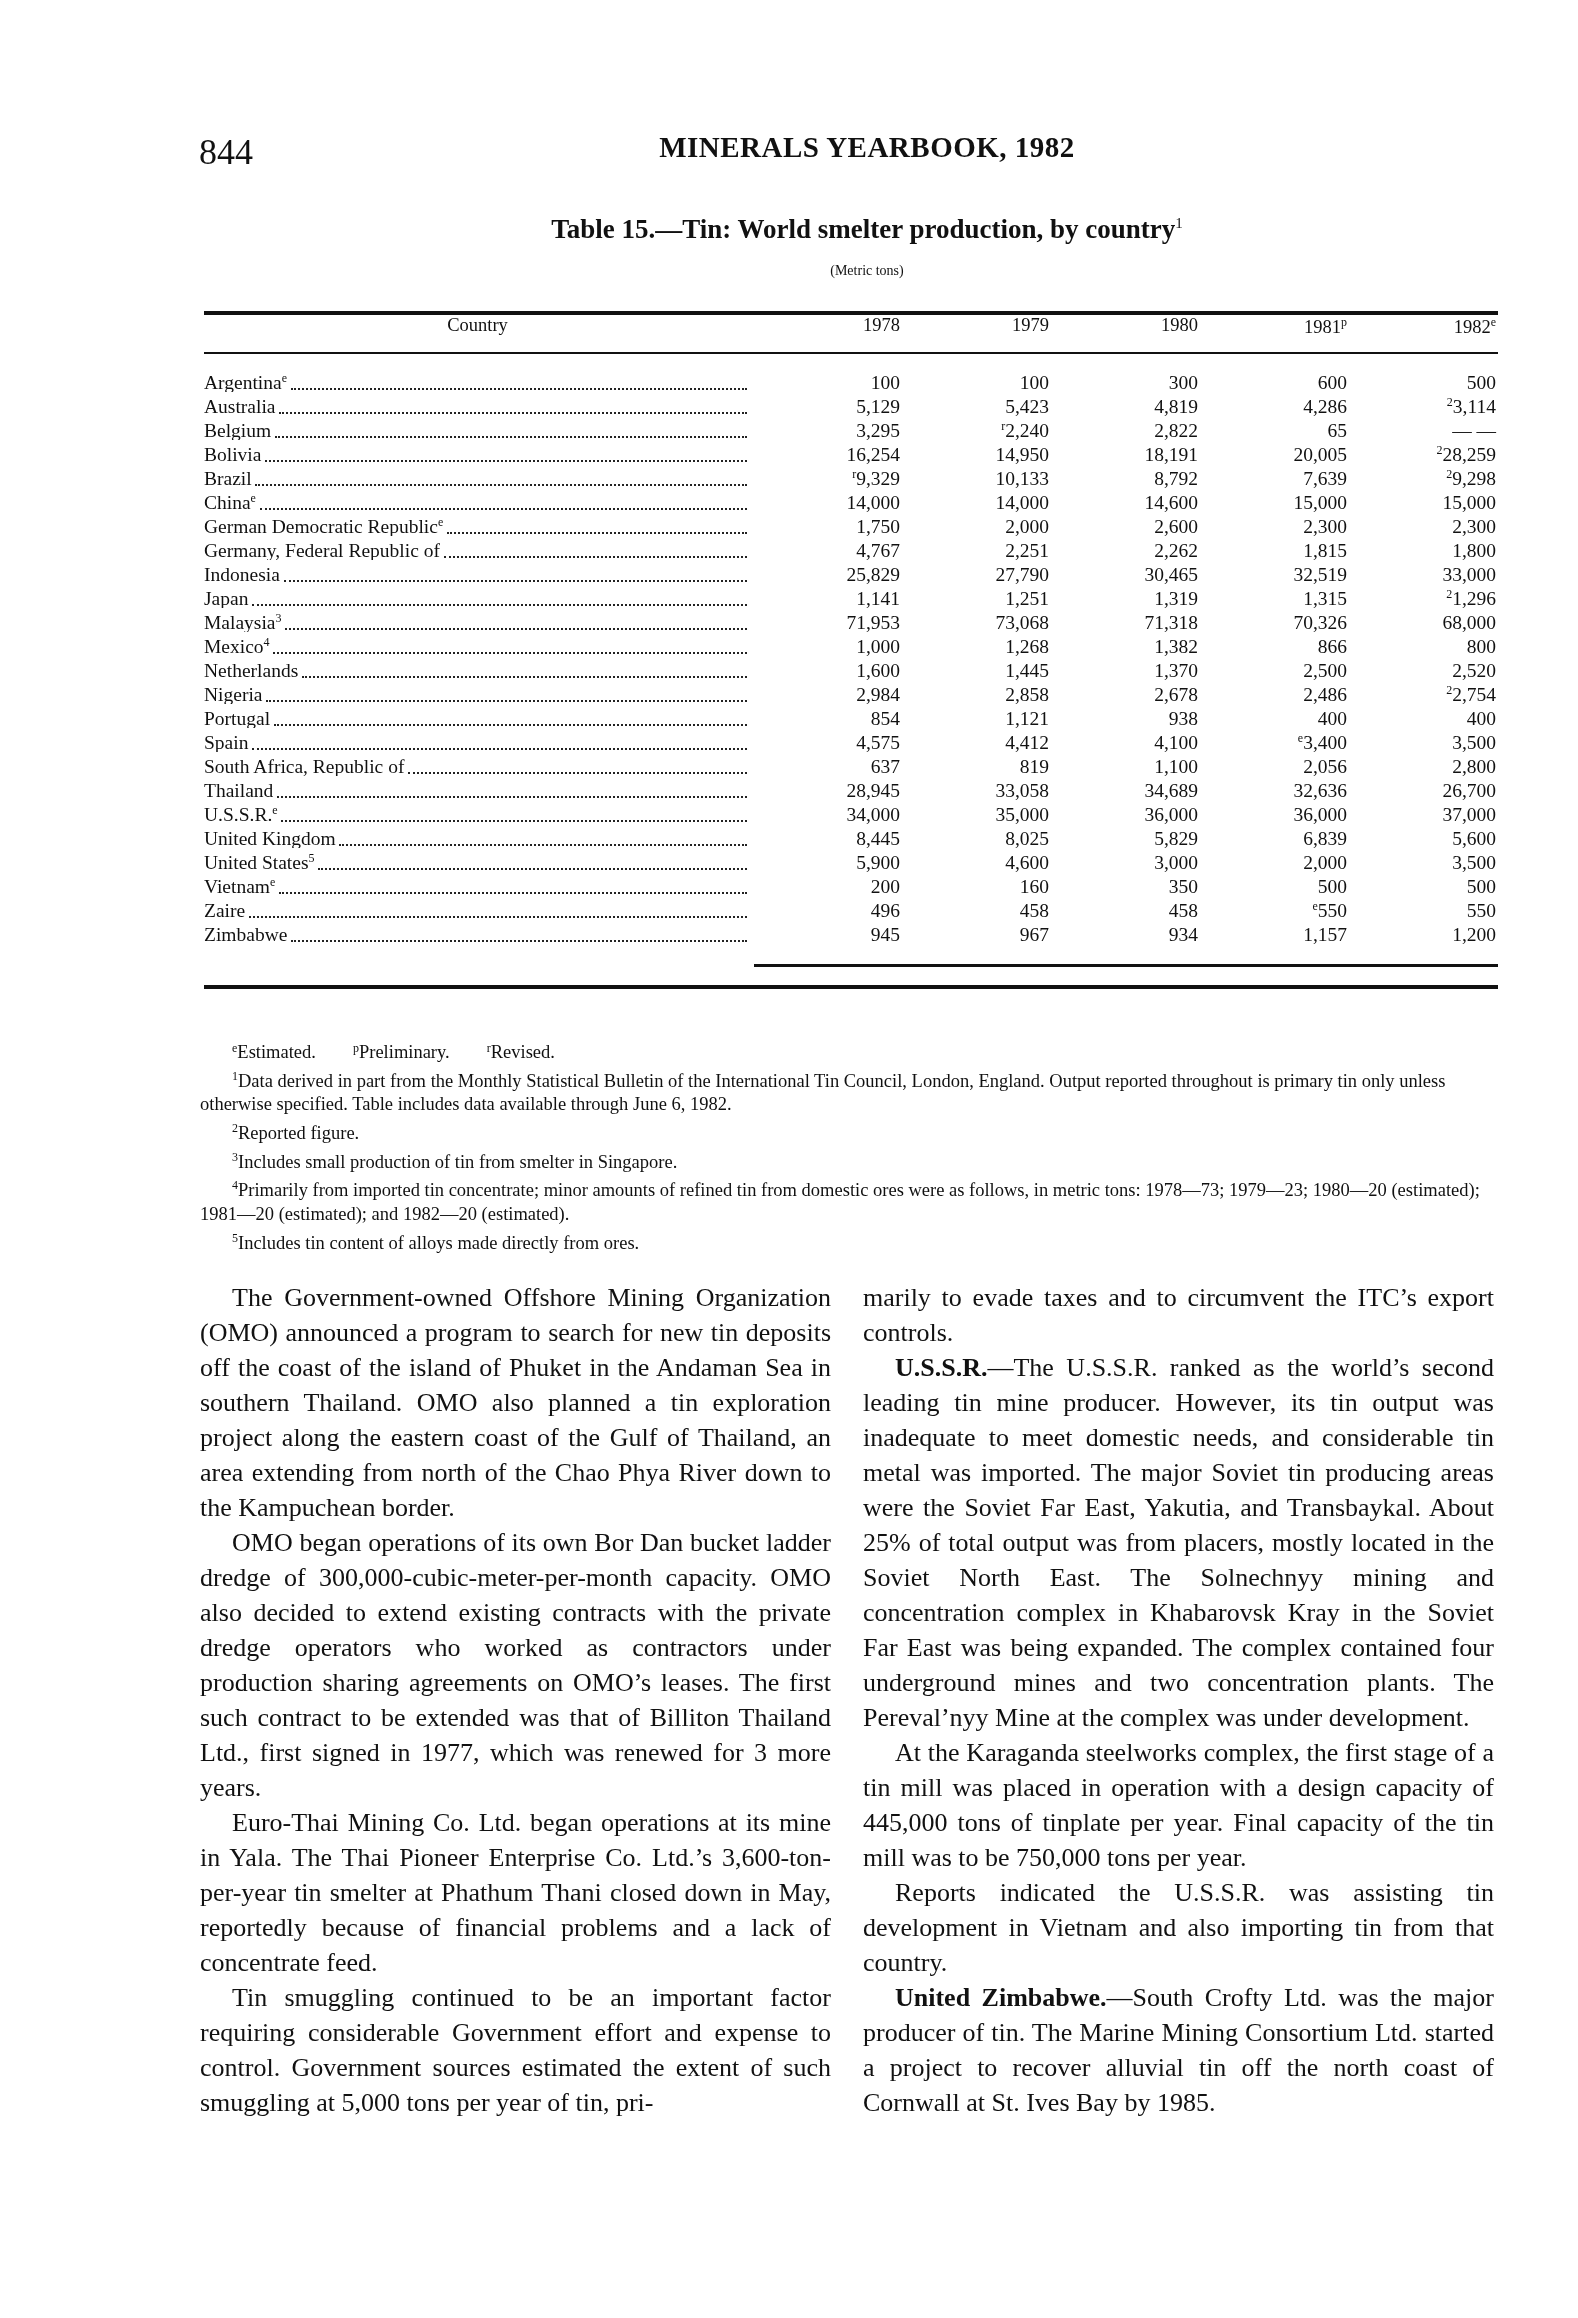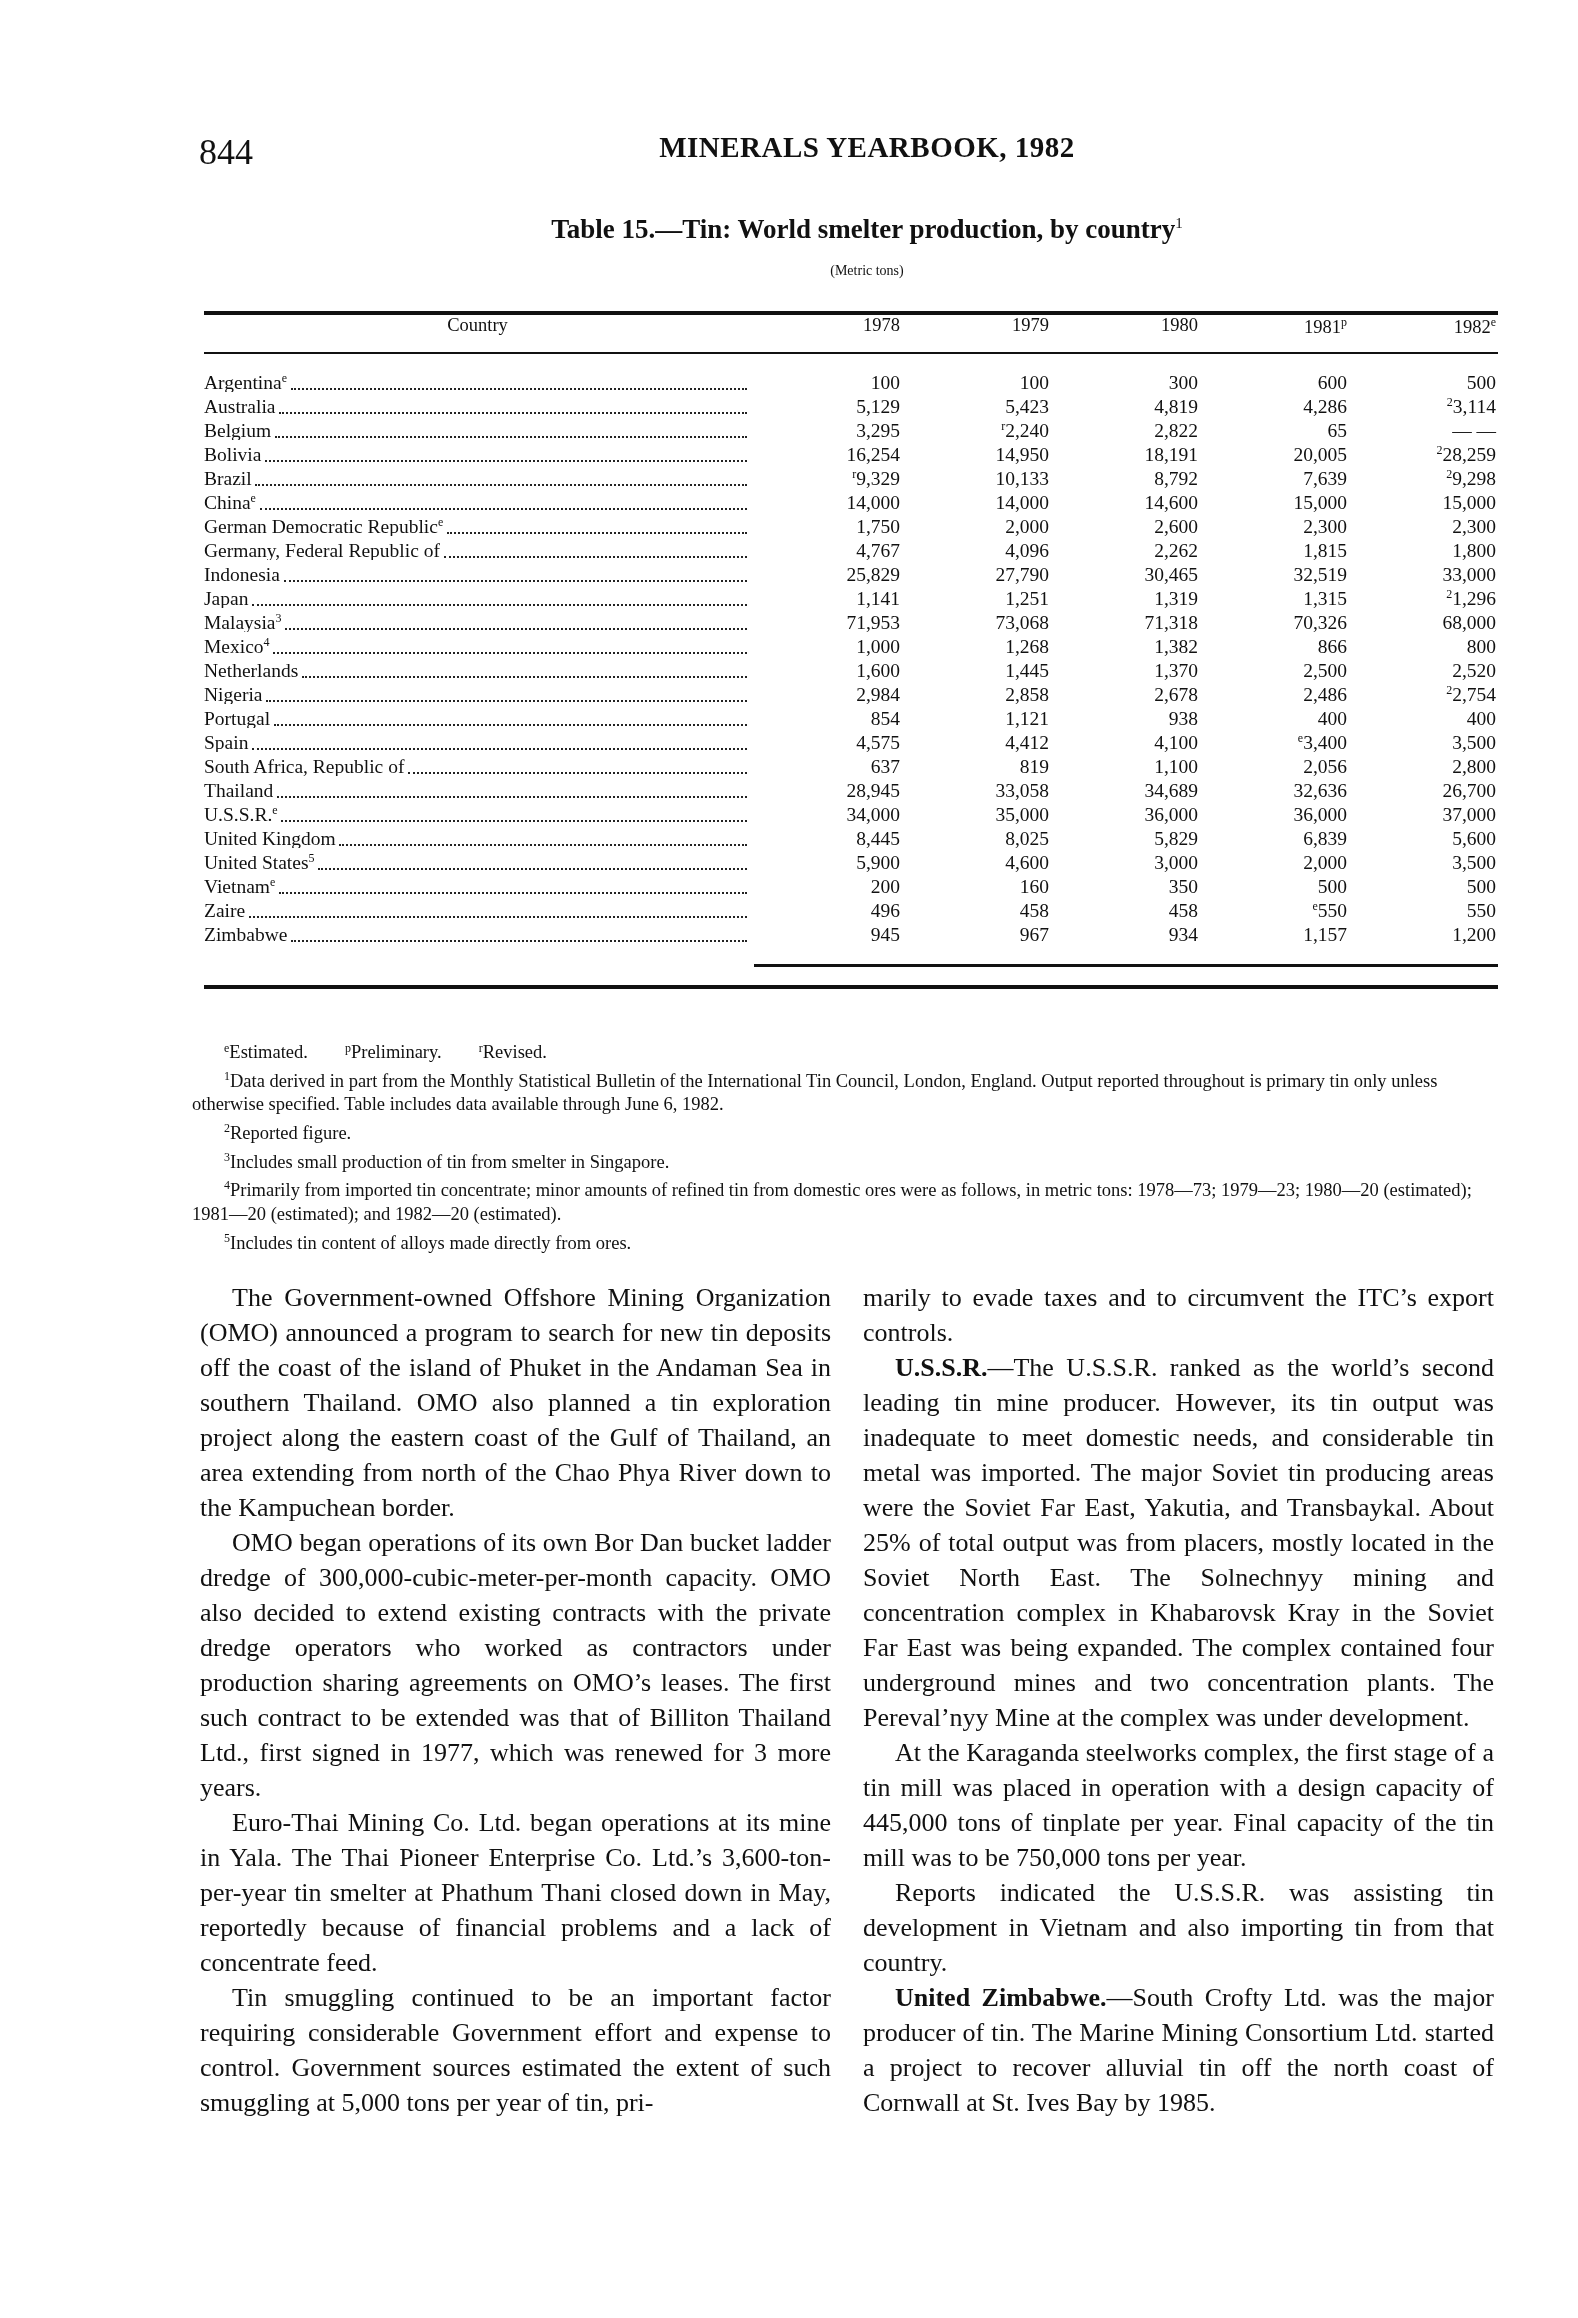--- a/index.html
+++ b/index.html
@@ -22,21 +22,21 @@
   .hdr .c-country { text-align: center; }
   .row { display: flex; height: 24px; align-items: flex-end; font-size: 19.5px; line-height: 1; }
   .c-country { width: 547px; display: flex; align-items: flex-end; white-space: nowrap; overflow: hidden; }
   .c-country .name { flex: none; }
   .c-country .leader { flex: 1; border-bottom: 2.3px dotted #222; margin: 0 3.7px 2.8px 3.7px; height: 0.5px; }
   .c-val { width: 149px; text-align: right; white-space: nowrap; }
   .c-val sup, .c-country sup, .hdr sup { font-size: 12px; vertical-align: 7.4px; }
   .total-rule { margin-left: 550px; height: 3.2px; background: #111; margin-top: 19.5px; }
   .total-row { margin-top: 13px; }
 
-  .notes { position: absolute; left: 192px; top: 1035px; width: 1294px; font-family: "Liberation Serif", serif; font-size: 18.5px; line-height: 24px; }
+  .notes { position: absolute; left: 200px; top: 1035px; width: 1294px; font-family: "Liberation Serif", serif; font-size: 18.5px; line-height: 24px; }
   .notes p { margin: 0; text-indent: 32px; }
   .notes sup { font-size: 12px; vertical-align: 6.5px; }
 
   .col { position: absolute; top: 1280px; width: 631px; font-family: "Liberation Serif", serif; font-size: 26px; line-height: 35px; text-align: justify; }
   .col-left { left: 200px; }
   .col-right { left: 863px; }
   .col p { margin: 0; text-indent: 32px; }
   .col p.cont { text-indent: 0; }
   .col .runin { font-weight: bold; }
 </style>
@@ -141,21 +141,21 @@
         <div class="c-val"><span>2,600</span></div>
         <div class="c-val"><span>2,300</span></div>
         <div class="c-val"><span>2,300</span></div>
       </div>
       <div class="row">
         <div class="c-country">
           <span class="name"><span>Germany, Federal Republic of</span></span>
           <span class="leader"></span>
         </div>
         <div class="c-val"><span>4,767</span></div>
-        <div class="c-val"><span>4,096</span></div>
+        <div class="c-val"><span>2,251</span></div>
         <div class="c-val"><span>2,262</span></div>
         <div class="c-val"><span>1,815</span></div>
         <div class="c-val"><span>1,800</span></div>
       </div>
       <div class="row">
         <div class="c-country">
           <span class="name"><span>Indonesia</span></span>
           <span class="leader"></span>
         </div>
         <div class="c-val"><span>25,829</span></div>

